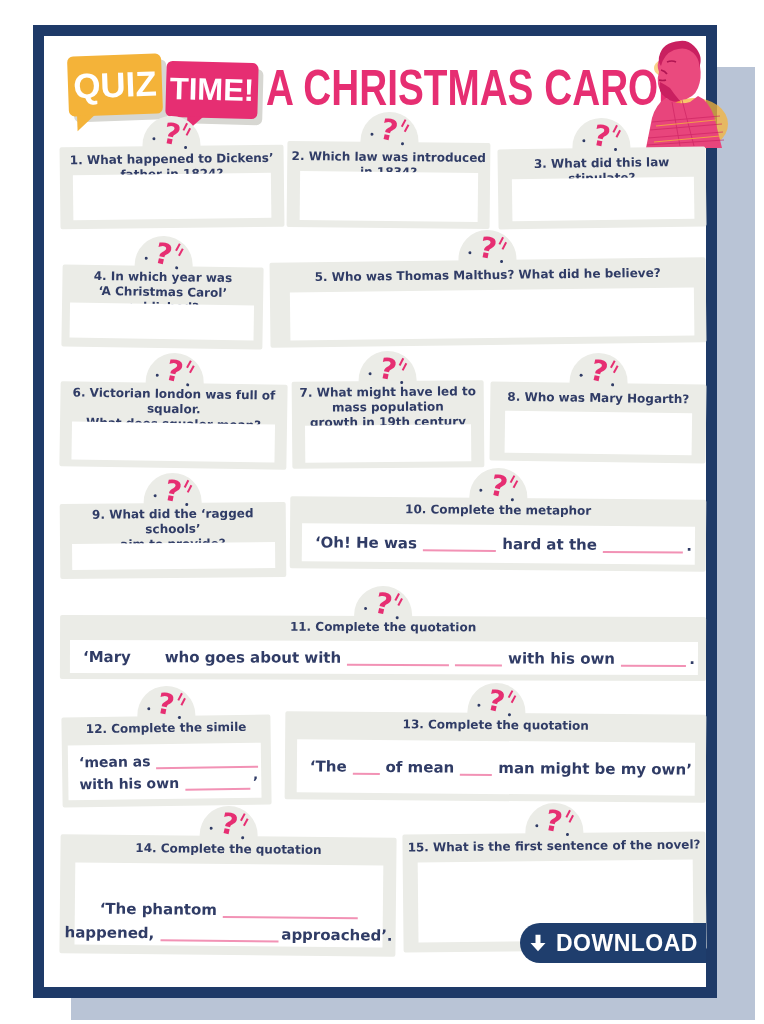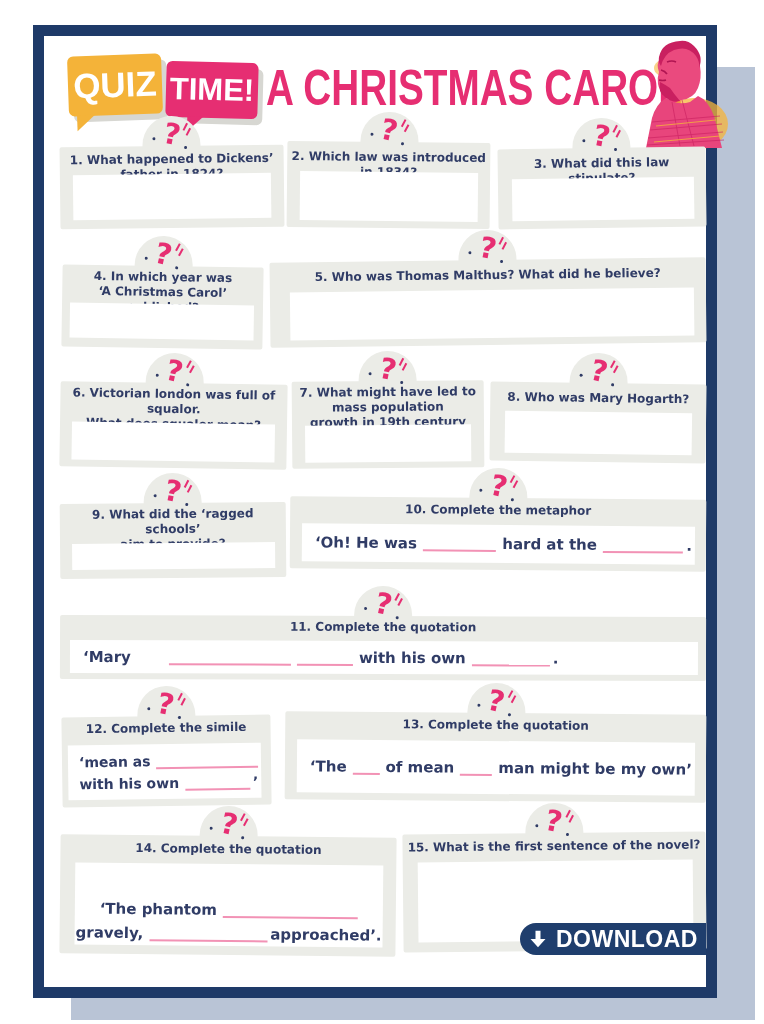--- a/index.html
+++ b/index.html
@@ -98,21 +98,21 @@
   .gap{display:inline-block;width:26px;}
   .b56{width:56px}.b78{width:78px}.b82{width:82px}.b94{width:94px}
   .b98{width:98px}.b102{width:102px}.b105{width:105px}.b115{width:115px}
   .b118{width:118px}.b122{width:122px}.b135{width:135px}
   .fill-center{justify-content:flex-start;padding-left:10px;height:100%;}
   .fill-col{display:flex;flex-direction:column;justify-content:center;height:100%;}
   .fill-col .fl{margin:3px 0;}
 
   
   .download-btn{
-    position:absolute;left:476px;top:887px;width:186px;height:32px;
+    position:absolute;left:476px;top:887px;width:186px;height:40px;
     background:#1f3e6d;border-radius:21px 0 0 21px;z-index:5;
     display:flex;align-items:center;justify-content:center;gap:8px;
     color:#fff;font-family:"Liberation Sans",sans-serif;font-weight:bold;
     font-size:23px;letter-spacing:0.5px;cursor:pointer;border:none;
   }
 </style>
 </head>
 <body>
 
 <div class="page-shadow"></div>
@@ -230,20 +230,21 @@
       </div>
     </div>
 
     <div class="card" style="left:16px;top:580px;width:646px;height:64px;--r:0.2deg">
       <div class="bump"><span class="qm">?</span></div>
       <div class="qtext" style="top:4px">11. Complete the quotation</div>
       <div class="abox" style="left:10px;right:8px;top:25px;bottom:6px">
         <div class="fl fill-center">
           <span>‘Mary</span>
             <span class="gap"></span>
+            <span>who goes about with</span>
             <span class="blank b122"></span>
             <span class="blank b56"></span>
             <span>with his own</span>
             <span class="blank b78"></span>
             <span style="margin-left:0">.</span>
         </div>
       </div>
     </div>
 
     <div class="card" style="left:18px;top:680px;width:209px;height:90px;--r:-0.8deg">
@@ -281,21 +282,21 @@
     <div class="card" style="left:16px;top:800px;width:336px;height:119px;--r:0.6deg">
       <div class="bump"><span class="qm">?</span></div>
       <div class="qtext" style="top:6px">14. Complete the quotation</div>
       <div class="abox" style="left:15px;right:13px;top:28px;bottom:9px">
         <div class="fill-col" style="justify-content:flex-end;padding-bottom:10px;align-items:center">
           <div class="fl">
             <span>‘The phantom</span>
               <span class="blank b135"></span>
           </div>
           <div class="fl">
-            <span>gravely,</span>
+            <span>happened,</span>
               <span class="blank b118"></span>
               <span style="margin-left:0">approached’.</span>
           </div>
         </div>
       </div>
     </div>
 
     <div class="card" style="left:359px;top:797px;width:303px;height:118px;--r:-0.6deg">
       <div class="bump"><span class="qm">?</span></div>
       <div class="qtext" style="top:6px">15. What is the first sentence of the novel?</div>

